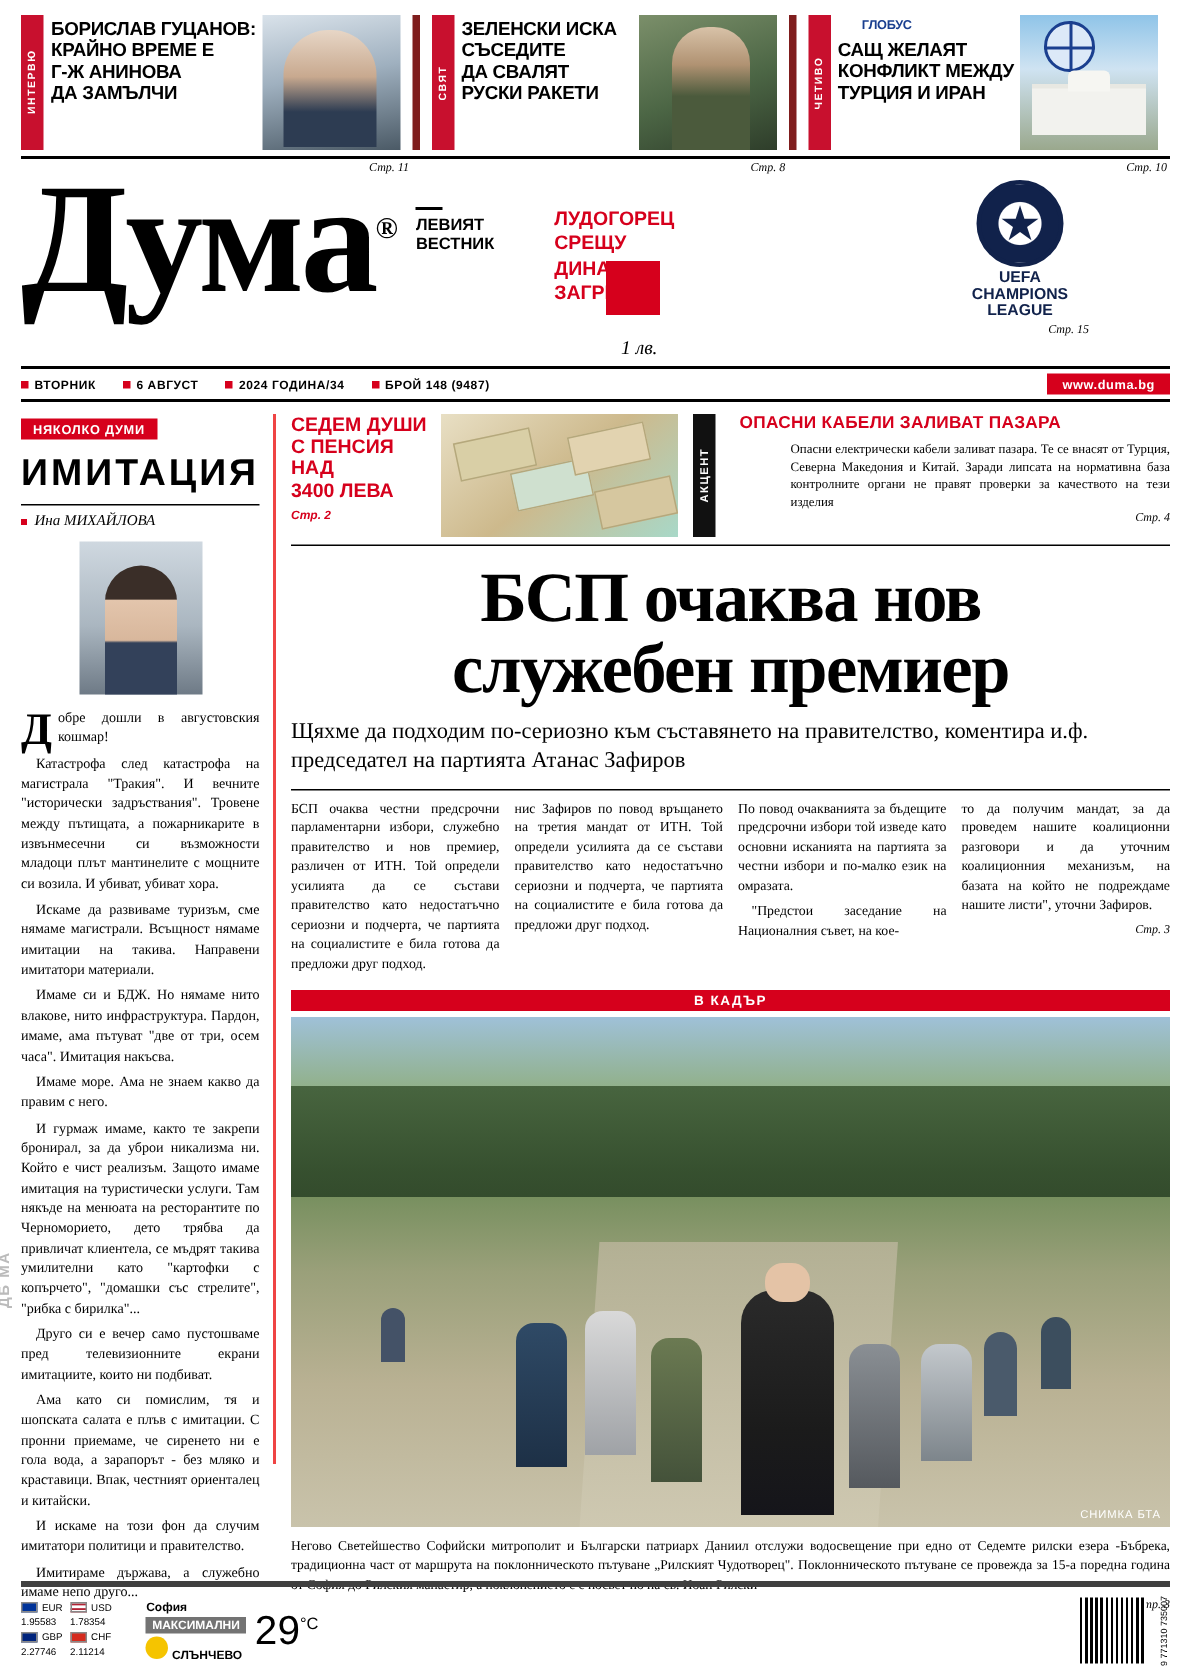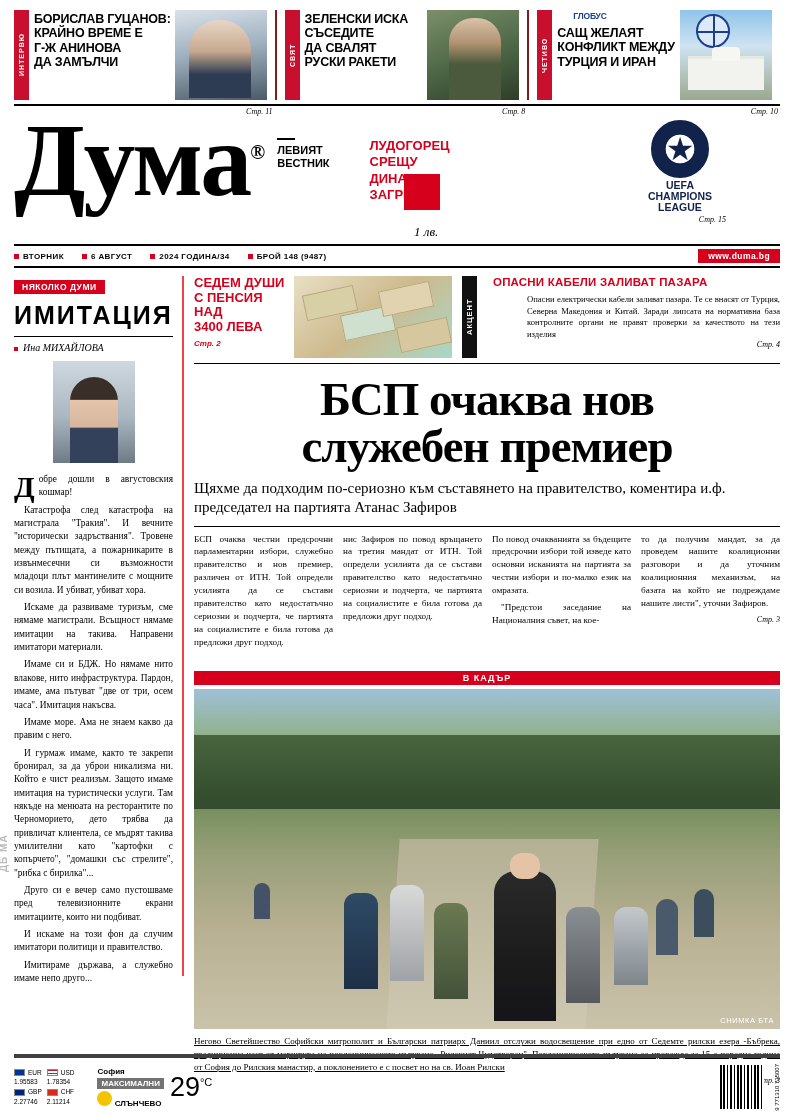--- a/index.html
+++ b/index.html
@@ -10,21 +10,21 @@
     font-family:"Liberation Serif", serif;
     color:#000;
     position:relative;
     overflow:hidden;
   }
   .page { width:794px; height:1120px; position:relative; padding:10px 14px; }
 
   
   .teasers { display:flex; gap:0; height:96px; border-bottom:2px solid #000; padding-bottom:4px; }
   .teaser { display:flex; flex:1; position:relative; padding-right:8px; }
-  .teaser + .teaser { border-left:2px solid #7f1d1d; padding-left:8px; }
+  .teaser + .teaser { border-left:5px solid #7f1d1d; padding-left:8px; }
   .tflag { width:15px; background:#c8102e; color:#fff; font-size:7px; font-weight:bold;
            font-family:"Liberation Sans", sans-serif; writing-mode:vertical-rl;
            transform:rotate(180deg); display:flex; align-items:center; justify-content:center;
            letter-spacing:1px; }
   .ttext { flex:1; padding:2px 4px 0 5px; font-family:"Liberation Sans", sans-serif;
            font-weight:bold; font-size:12.5px; line-height:1.15; letter-spacing:-0.2px; }
   .ttext div { white-space:nowrap; }
   .tphoto { width:92px; background:#6d7b86; position:relative; overflow:hidden; }
   .tpage { position:absolute; bottom:-16px; right:2px; font-size:8px; font-style:italic;
            font-family:Liberation Serif, serif;margin-top:28px; }
@@ -125,35 +125,35 @@
                letter-spacing:-1px; text-align:center; margin:12px 0 10px; }
   .main-sub { font-size:15px; line-height:1.25; font-weight:normal; margin-bottom:9px; }
 
   .cols3 { display:flex; gap:10px; border-top:1px solid #000; padding-top:6px; }
   .cols3 .c { flex:1; font-size:9.2px; line-height:1.4; text-align:justify; hyphens:auto; }
   .cols3 .c p { margin:0 0 4px; text-indent:9px; }
   .cols3 .c p.first { text-indent:0; }
   .stp { font-size:8px; font-style:italic; text-align:right; margin-top:3px; }
 
   .kadar { background:#d6001c; color:#fff; font-family:"Liberation Sans", sans-serif; font-size:9px;
-           font-weight:bold; letter-spacing:1px; text-align:center; padding:2px 0; margin-top:19px; }
+           font-weight:bold; letter-spacing:1px; text-align:center; padding:2px 0; margin-top:8px; }
   .bigphoto { height:340px; margin-top:4px; position:relative; overflow:hidden;
               background:linear-gradient(180deg,#9fc1d8 0%,#8fae7e 16%,#6c8a56 30%,#9aa07a 50%,#b9b193 72%,#c9c3ab 100%); }
   .forest { position:absolute; left:0; top:46px; width:100%; height:74px;
             background:linear-gradient(180deg,#3f5c37,#2c4427); opacity:.9; }
   .path { position:absolute; left:34%; top:150px; width:34%; height:190px;
           background:linear-gradient(180deg,#b9b49a,#cfc9b2); transform:skewX(-4deg); opacity:.85; }
   .fig { position:absolute; bottom:14px; width:34px; height:96px; border-radius:12px 12px 0 0; }
   .priest { left:300px; bottom:8px; width:62px; height:150px;
             background:linear-gradient(180deg,#2a2a2a 0%,#1b1b1b 62%,#15151a 100%); border-radius:22px 22px 0 0; }
   .priest:before { content:""; position:absolute; left:16px; top:-18px; width:30px; height:26px;
                    background:#e4c3a6; border-radius:12px; }
   .credit { position:absolute; right:6px; bottom:4px; color:#fff; font-size:7.5px;
             font-family:"Liberation Sans", sans-serif; letter-spacing:0.6px;margin-top:28px; }
-  .caption { font-size:9px; line-height:1.4; margin-top:6px; text-align:justify;text-decoration:underline; }
+  .caption { font-size:9px; line-height:1.4; margin-top:6px; text-align:justify; }
 
   
   .footer { position:absolute; left:14px; right:14px; bottom:8px; height:58px;
             border-top:4px solid #404040; display:flex; align-items:center; gap:10px; padding-top:4px; }
   .rates { font-size:6.5px; font-family:"Liberation Sans", sans-serif; line-height:1.5; }
   .rates table { border-collapse:collapse; }
   .rates td { padding:0 5px 0 0; white-space:nowrap; }
   .flagbox { display:inline-block; width:11px; height:7px; border:.5px solid #888; vertical-align:middle;
              margin-right:3px; }
   .f-eur { background:linear-gradient(#003399,#003399); }
@@ -271,20 +271,21 @@
       </div>
       <div class="op-photo"></div>
       <div class="op-body">
         <p class="first"><span class="dropcap">Д</span><span>обре дошли в августовския кошмар!</span></p>
         <p>Катастрофа след катастрофа на магистрала "Тракия". И вечните "исторически задръствания". Тровене между пътищата, а пожарникарите в извънмесечни си възможности младоци плът мантинелите с мощните си возила. И убиват, убиват хора.</p>
         <p>Искаме да развиваме туризъм, сме нямаме магистрали. Всъщност нямаме имитации на такива. Направени имитатори материали.</p>
         <p>Имаме си и БДЖ. Но нямаме нито влакове, нито инфраструктура. Пардон, имаме, ама пътуват "две от три, осем часа". Имитация накъсва.</p>
         <p>Имаме море. Ама не знаем какво да правим с него.</p>
         <p>И гурмаж имаме, както те закрепи бронирал, за да уброи никализма ни. Който е чист реализъм. Защото имаме имитация на туристически услуги. Там някъде на менюата на ресторантите по Черноморието, дето трябва да привличат клиентела, се мъдрят такива умилителни като "картофки с копърчето", "домашки със стрелите", "рибка с бирилка"...</p>
         <p>Друго си е вечер само пустошваме пред телевизионните екрани имитациите, които ни подбиват.</p>
+        <p>Ама като си помислим, тя и шопската салата е плъв с имитации. С пронни приемаме, че сиренето ни е гола вода, а зарапорът - без мляко и краставици. Впак, честният ориенталец и китайски.</p>
         <p>И искаме на този фон да случим имитатори политици и правителство.</p>
         <p>Имитираме държава, а служебно имаме непо друго...</p>
       </div>
     </div>
 
     <div class="col-main">
 
       <div class="boxrow">
         <div class="box7">
           <div class="txt">

